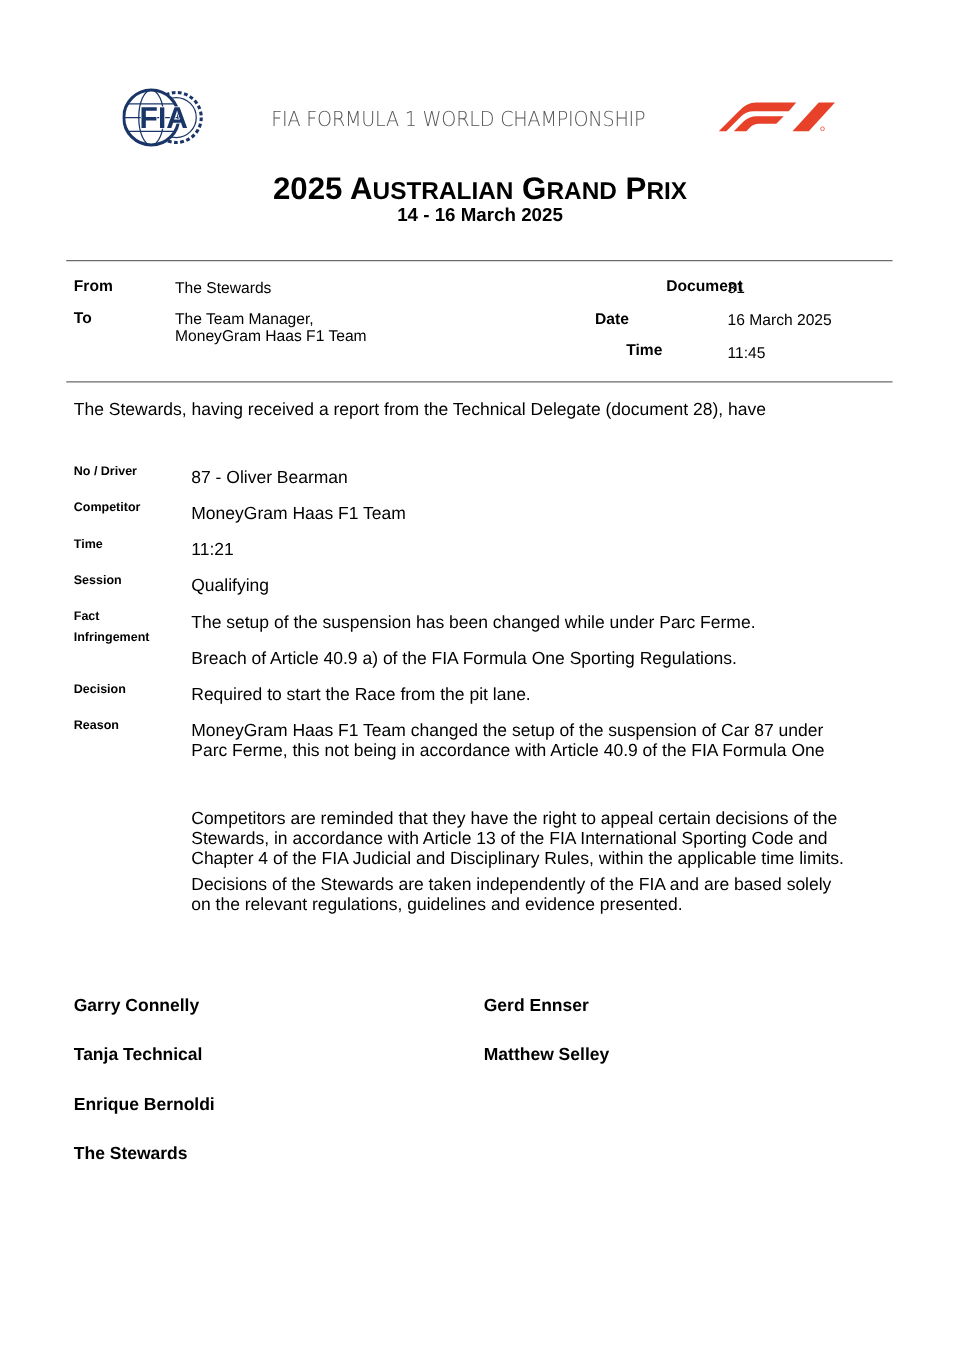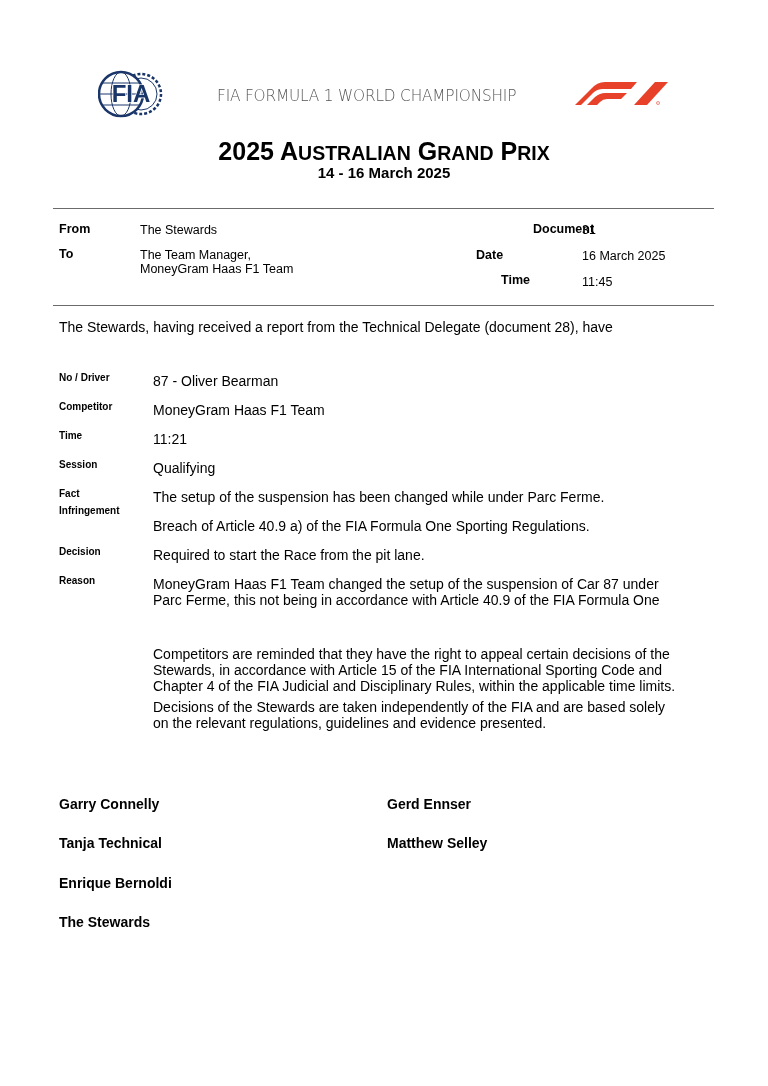--- a/index.html
+++ b/index.html
@@ -101,21 +101,21 @@
 <div class="abs row-value" style="top:547px;">Required to start the Race from the pit lane.</div>
 
 <div class="abs row-label" style="top:575px;">Reason</div>
 <div class="abs row-value" style="top:576px;">
   <div>MoneyGram Haas F1 Team changed the setup of the suspension of Car 87 under</div>
   <div>Parc Ferme, this not being in accordance with Article 40.9 of the FIA Formula One</div>
 </div>
 
 <div class="abs para" style="top:646px;">
   <div>Competitors are reminded that they have the right to appeal certain decisions of the</div>
-  <div>Stewards, in accordance with Article 15 of the FIA International Sporting Code and</div>
+  <div>Stewards, in accordance with Article 13 of the FIA International Sporting Code and</div>
   <div>Chapter 4 of the FIA Judicial and Disciplinary Rules, within the applicable time limits.</div>
 </div>
 <div class="abs para" style="top:699px;">
   <div>Decisions of the Stewards are taken independently of the FIA and are based solely</div>
   <div>on the relevant regulations, guidelines and evidence presented.</div>
 </div>
 
 <div class="abs sig" style="left:59px; top:796px;">Garry Connelly</div>
 <div class="abs sig" style="left:387px; top:796px;">Gerd Ennser</div>
 <div class="abs sig" style="left:59px; top:835px;">Tanja Technical</div>

